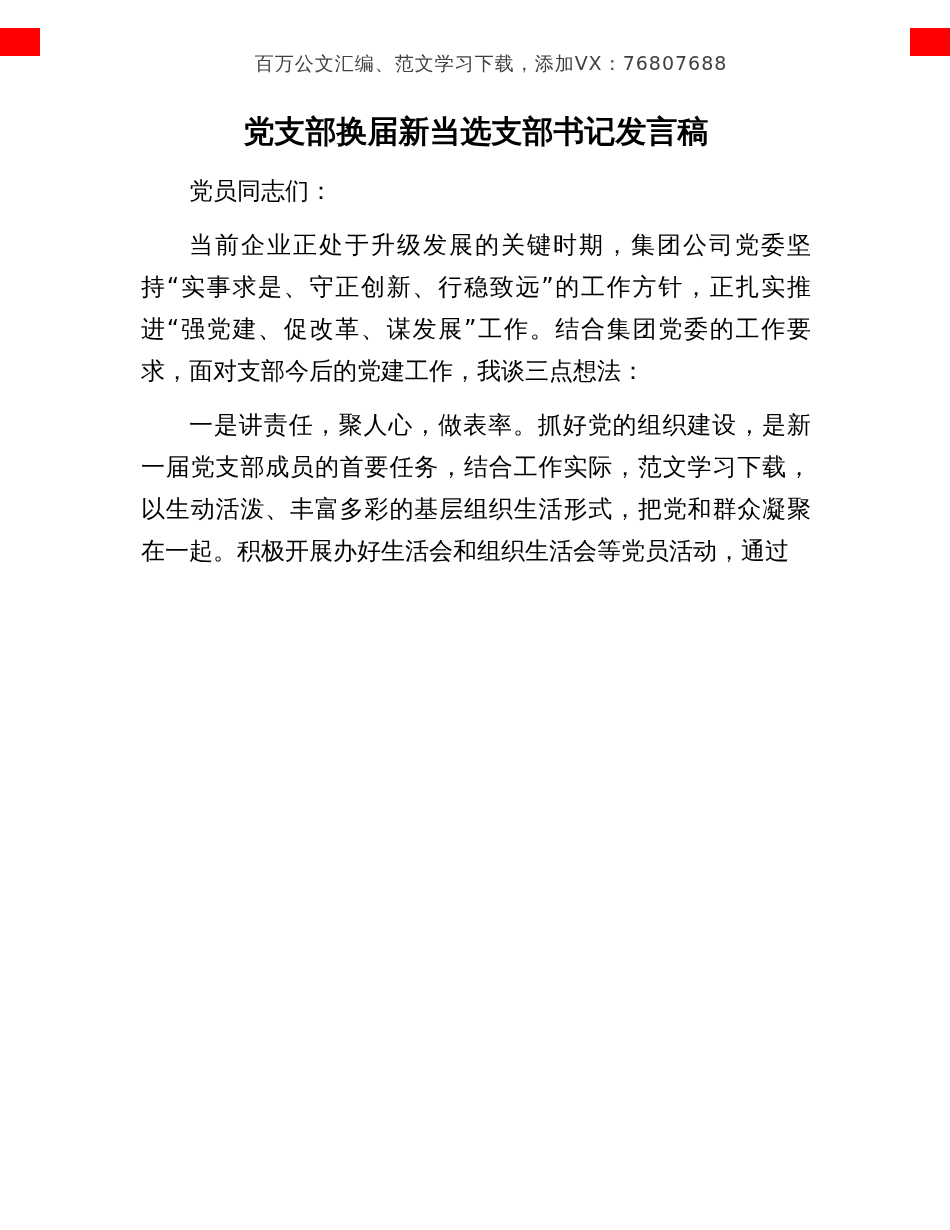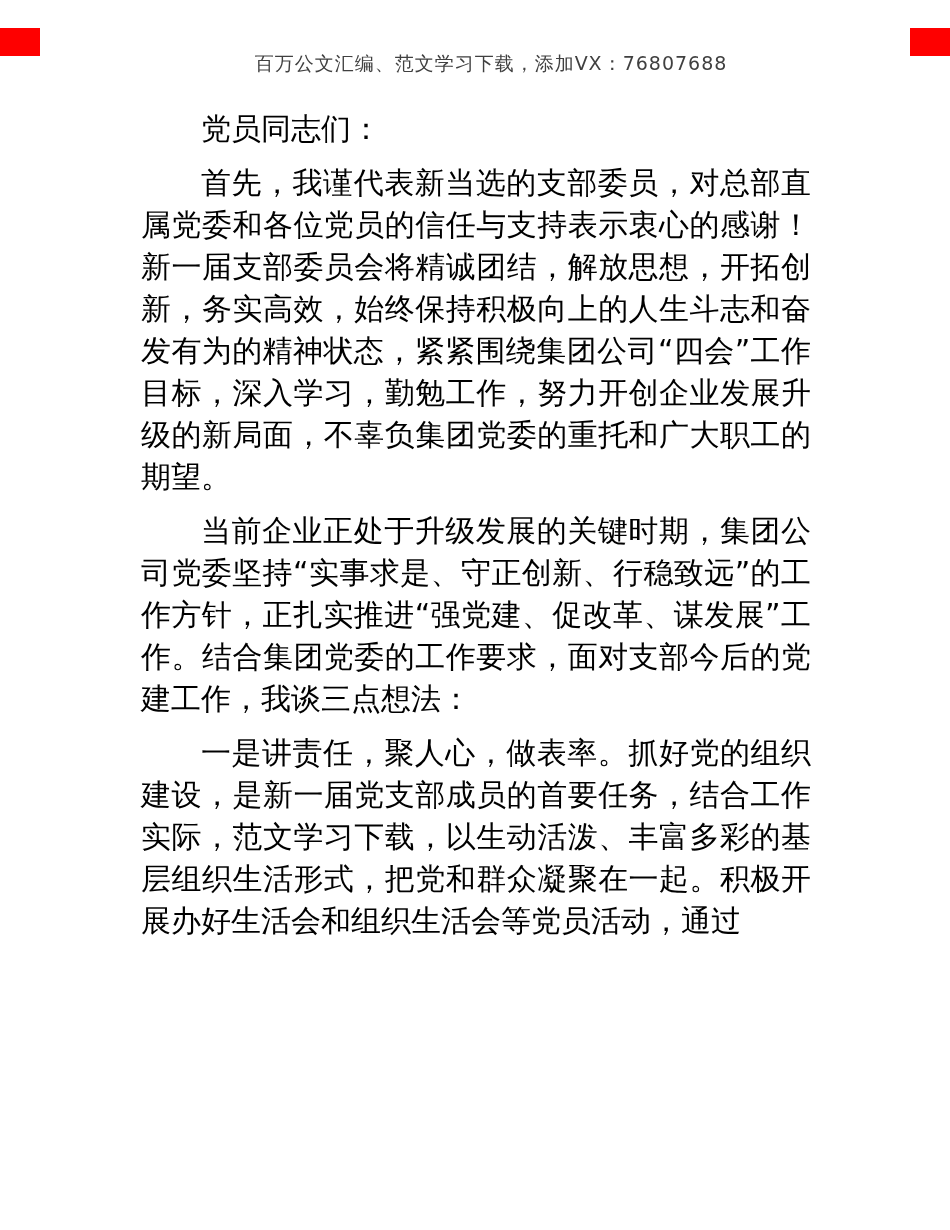--- a/index.html
+++ b/index.html
@@ -43,37 +43,37 @@
     }
     .doc-title {
       text-align: center;
       font-size: 31px;
       font-weight: 700;
       line-height: 46px;
       margin: 0 0 16px 0;
       color: #000000;
     }
     .doc-body p {
-      font-size: 30px;
+      font-size: 24px;
       line-height: 42px;
       margin: 0 0 12px 0;
       text-align: justify;
       text-indent: 2em;
       color: #000000;
       word-break: break-all;
     }
   </style>
 </head>
 <body>
 
 <div class="corner-bar left"></div>
 <div class="corner-bar right"></div>
 
 <div class="promo-header">百万公文汇编、范文学习下载，添加VX：76807688</div>
 
 <div class="doc">
+  <h1 class="doc-title">党支部换届新当选支部书记发言稿</h1>
   <div class="doc-body">
     <p>党员同志们：</p>
-    <p>首先，我谨代表新当选的支部委员，对总部直属党委和各位党员的信任与支持表示衷心的感谢！新一届支部委员会将精诚团结，解放思想，开拓创新，务实高效，始终保持积极向上的人生斗志和奋发有为的精神状态，紧紧围绕集团公司“四会”工作目标，深入学习，勤勉工作，努力开创企业发展升级的新局面，不辜负集团党委的重托和广大职工的期望。</p>
     <p>当前企业正处于升级发展的关键时期，集团公司党委坚持“实事求是、守正创新、行稳致远”的工作方针，正扎实推进“强党建、促改革、谋发展”工作。结合集团党委的工作要求，面对支部今后的党建工作，我谈三点想法：</p>
     <p>一是讲责任，聚人心，做表率。抓好党的组织建设，是新一届党支部成员的首要任务，结合工作实际，范文学习下载，以生动活泼、丰富多彩的基层组织生活形式，把党和群众凝聚在一起。积极开展办好生活会和组织生活会等党员活动，通过</p>
   </div>
 </div>
 
 </body></html>

